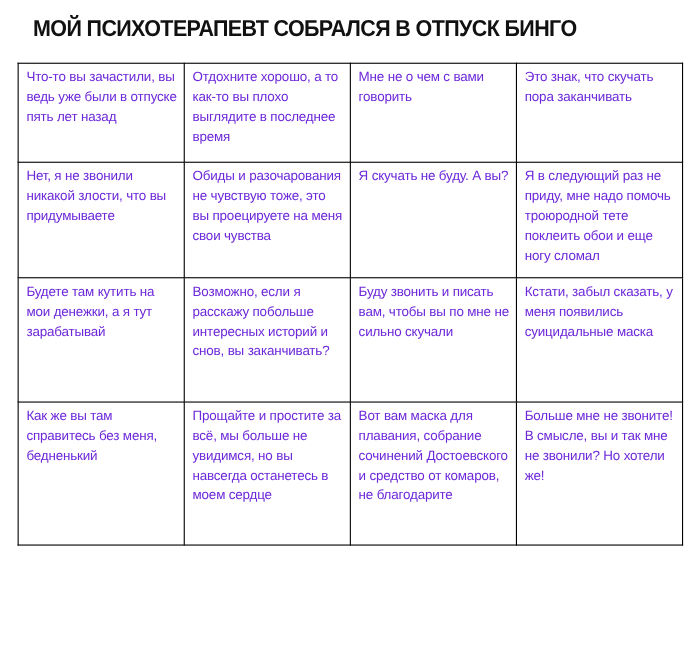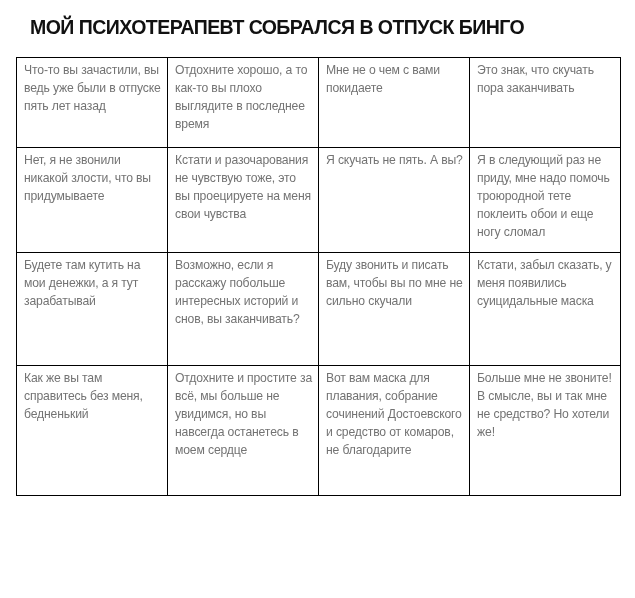--- a/index.html
+++ b/index.html
@@ -33,55 +33,55 @@
       top: 57px;
       border-collapse: collapse;
       table-layout: fixed;
     }
     table.bingo td {
       border: 1.5px solid #000000;
       vertical-align: top;
       padding: 3px 6px 0 7px;
       font-size: 12.2px;
       line-height: 18px;
-      color: #737373;
+      color: #6d28d9;
       width: 137px;
       letter-spacing: -0.15px;
     }
     tr.r0 td { height: 86px; }
     tr.r1 td { height: 101px; }
     tr.r2 td { height: 85px; }
     tr.r3 td { height: 109px; }
     tr.r4 td { height: 126px; margin-left: 23px; }
   </style>
 </head>
 <body>
 
 <div class="title">МОЙ ПСИХОТЕРАПЕВТ СОБРАЛСЯ В ОТПУСК БИНГО</div>
 
 <table class="bingo">
   <tbody>
       <tr class="r0">
     <td>Что-то вы зачастили, вы ведь уже были в отпуске пять лет назад</td>
     <td>Отдохните хорошо, а то как-то вы плохо выглядите в последнее время</td>
-    <td>Мне не о чем с вами покидаете</td>
+    <td>Мне не о чем с вами говорить</td>
     <td>Это знак, что скучать пора заканчивать</td>
   </tr>
   <tr class="r1">
     <td>Нет, я не звонили никакой злости, что вы придумываете</td>
-    <td>Кстати и разочарования не чувствую тоже, это вы проецируете на меня свои чувства</td>
-    <td>Я скучать не пять. А вы?</td>
+    <td>Обиды и разочарования не чувствую тоже, это вы проецируете на меня свои чувства</td>
+    <td>Я скучать не буду. А вы?</td>
     <td>Я в следующий раз не приду, мне надо помочь троюродной тете поклеить обои и еще ногу сломал</td>
   </tr>
   <tr class="r3">
     <td>Будете там кутить на мои денежки, а я тут зарабатывай</td>
     <td>Возможно, если я расскажу побольше интересных историй и снов, вы заканчивать?</td>
     <td>Буду звонить и писать вам, чтобы вы по мне не сильно скучали</td>
     <td>Кстати, забыл сказать, у меня появились суицидальные маска</td>
   </tr>
   <tr class="r4">
     <td>Как же вы там справитесь без меня, бедненький</td>
-    <td>Отдохните и простите за всё, мы больше не увидимся, но вы навсегда останетесь в моем сердце</td>
+    <td>Прощайте и простите за всё, мы больше не увидимся, но вы навсегда останетесь в моем сердце</td>
     <td>Вот вам маска для плавания, собрание сочинений Достоевского и средство от комаров, не благодарите</td>
-    <td>Больше мне не звоните! В смысле, вы и так мне не средство? Но хотели же!</td>
+    <td>Больше мне не звоните! В смысле, вы и так мне не звонили? Но хотели же!</td>
   </tr>
 </tbody>
   </table>
 
 </body></html>

